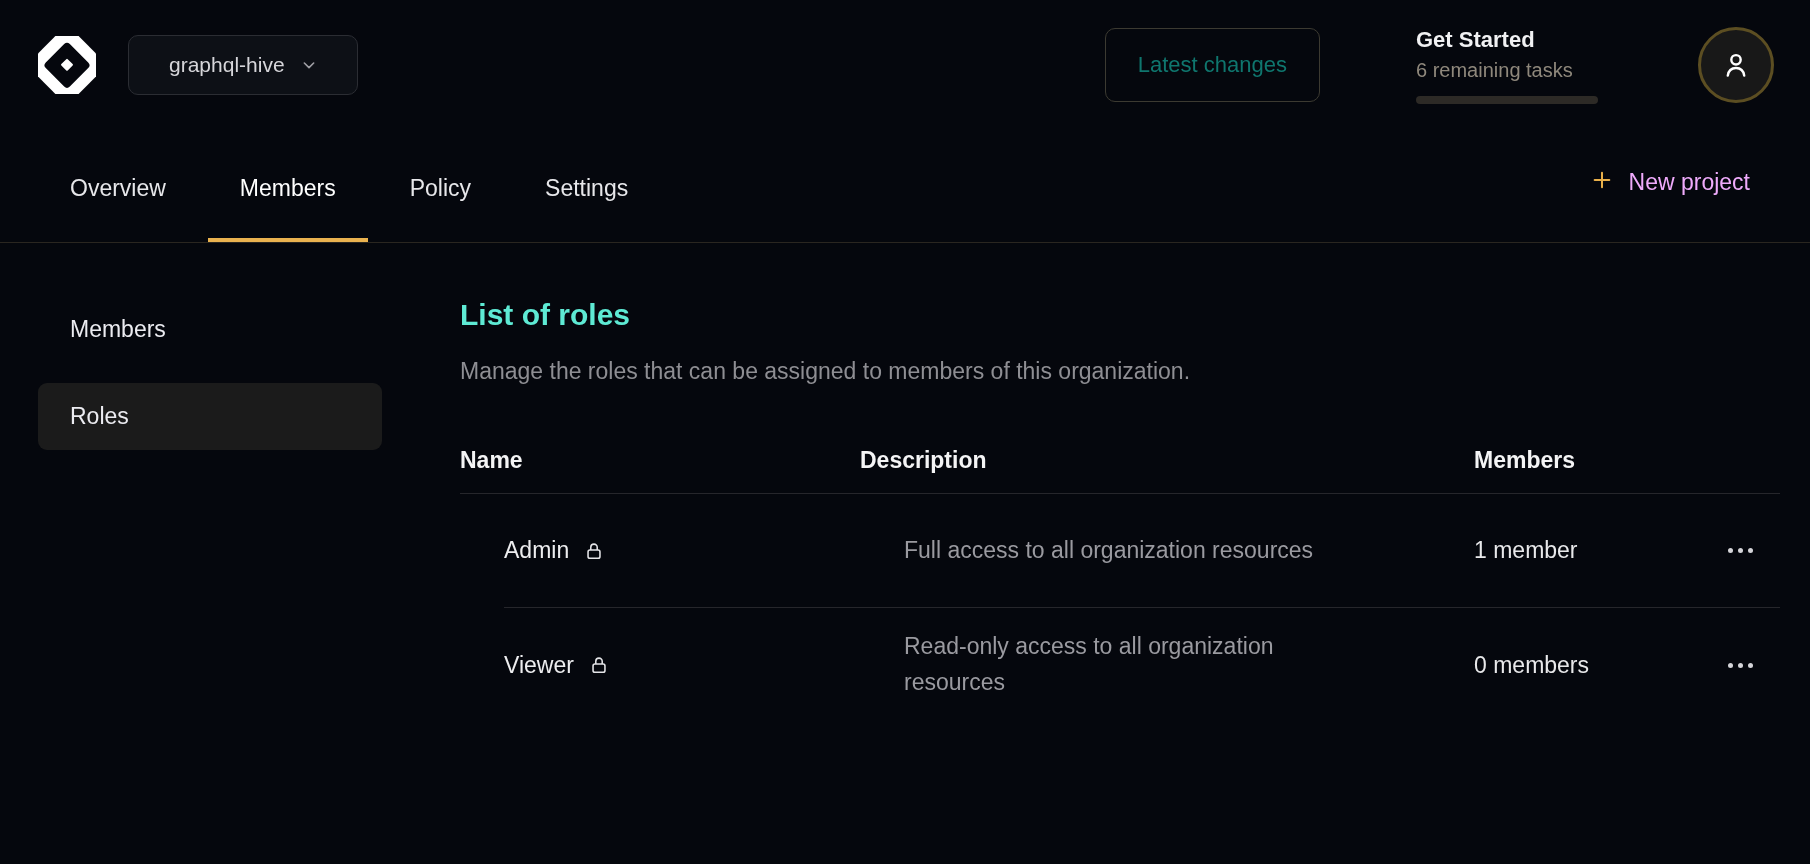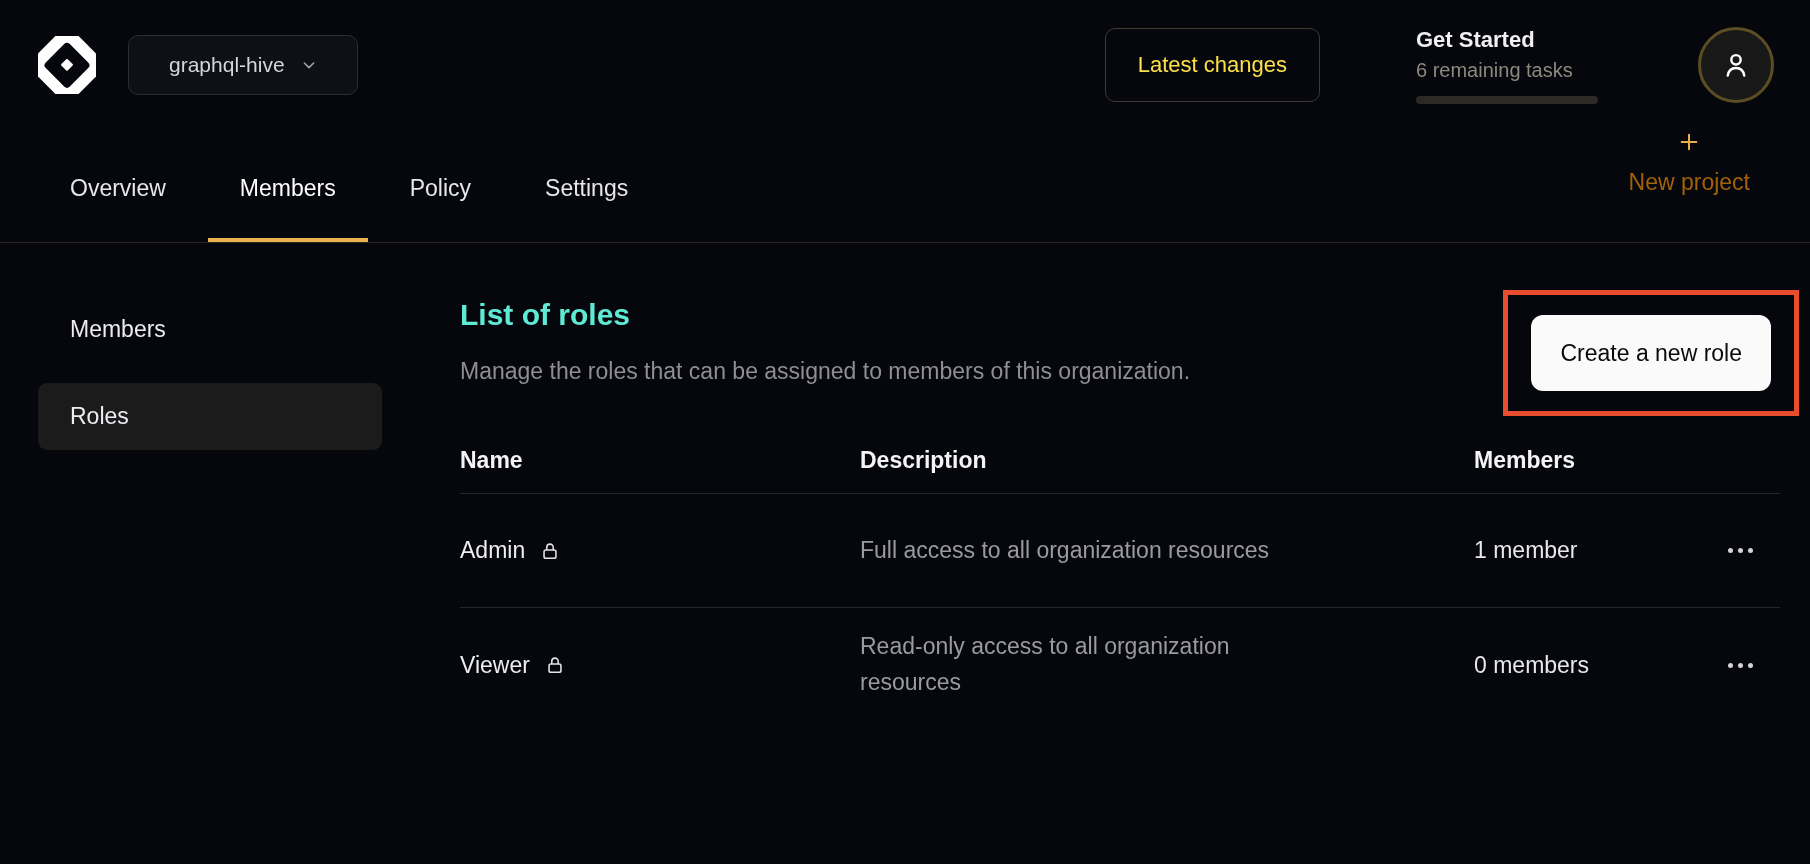--- a/index.html
+++ b/index.html
@@ -38,21 +38,21 @@
     height:60px; padding:0 40px;
     background:#0d1016; border:1px solid #2b2d33; border-radius:10px;
     font-size:21px; color:#d6d6da; cursor:pointer;
   }
   .chev { width:16px; height:16px; stroke:#9f9fa5; fill:none; stroke-width:2.4; stroke-linecap:round; stroke-linejoin:round; }
 
   .header-right { margin-left:auto; display:flex; align-items:center; }
   .latest-btn {
     height:74px; padding:0 32px;
     background:transparent; border:1px solid #3c3a31; border-radius:10px;
-    font-size:22px; color:#fde047; font-family:inherit; cursor:pointer;
+    font-size:22px; color:#0f766e; font-family:inherit; cursor:pointer;
   }
   .get-started { margin-left:96px; width:184px; }
   .gs-title { font-size:22px; font-weight:700; color:#f1f1f3; }
   .gs-sub { font-size:20px; color:#8f887c; margin-top:6px; }
   .gs-bar { margin-top:14px; width:182px; height:8px; border-radius:4px; background:#2d2a26; overflow:hidden; }
   .gs-bar-fill { height:100%; width:0%; background:#edb351; }
   .avatar {
     margin-left:98px;
     width:76px; height:76px; border-radius:50%;
     background:#181818; border:3px solid #5c4e22;
@@ -72,22 +72,22 @@
     position:relative;
     font-size:23px; color:#e7e7ea;
     padding-bottom:40px; cursor:pointer;
   }
   .tab.active { color:#ffffff; }
   .tab.active::after {
     content:""; position:absolute; left:-32px; right:-32px; bottom:0;
     height:4px; background:#eab24f;
   }
   .new-project {
-    margin-left:auto; display:flex; align-items:center; gap:16px;
-    color:#a16207; font-size:23px; padding-bottom:46px; cursor:pointer;flex-direction:column;
+    margin-left:auto; display:flex; gap:16px;
+    color:#f0abfc; font-size:23px; padding-bottom:46px; cursor:pointer;
   }
   .new-project svg { width:22px; height:22px; stroke:#e9b04a; stroke-width:2.2; stroke-linecap:round; }
 
   
   .content { display:flex; }
   .sidebar { width:420px; padding:53px 38px 0 38px; display:flex; flex-direction:column; gap:20px; }
   .side-item {
     height:67px; display:flex; align-items:center;
     padding:0 32px; border-radius:9px;
     font-size:23px; color:#ececf1; cursor:pointer;
@@ -112,21 +112,21 @@
   }
 
   
   .roles-table { margin-top:42px; width:1320px; }
   .t-row {
     display:grid; grid-template-columns:400px 1fr 226px 80px;
     align-items:center;
   }
   .t-head { height:67px; border-bottom:1px solid #26262b; }
   .t-head .t-cell { font-size:23px; font-weight:700; color:#f4f4f5; }
-  .t-body-row { min-height:114px; padding:18px 0; }
+  .t-body-row { min-height:114px; padding:18px 0;margin-left:44px; }
   .t-body-row.bordered { border-bottom:1px solid #26262b; }
   .name-cell { display:flex; align-items:center; gap:14px; font-size:23px; color:#ededef; }
   .lock { width:22px; height:22px; stroke:#e4e4e7; fill:none; stroke-width:1.7; stroke-linejoin:round; }
   .desc-cell { font-size:23px; color:#9a9aa0; line-height:1.55; max-width:432px; }
   .members-cell { font-size:23px; color:#e8e8ea; }
   .menu-btn { display:flex; gap:5px; justify-content:center; align-items:center; cursor:pointer; padding:10px; }
   .menu-btn i { width:5px; height:5px; border-radius:50%; background:#d4d4d8; }
 </style>
 </head>
 <body>
@@ -183,23 +183,20 @@
 <div class="content">
   <div class="sidebar">
     <div class="side-item">Members</div>
     <div class="side-item active">Roles</div>
   </div>
 
   <div class="main">
     <div class="main-head">
       <div class="page-title">List of roles</div>
       <div class="page-sub">Manage the roles that can be assigned to members of this organization.</div>
-      <div class="annotation">
-        <button class="create-btn">Create a new role</button>
-      </div>
     </div>
 
     <div class="roles-table">
       <div class="t-row t-head">
         <div class="t-cell">Name</div>
         <div class="t-cell">Description</div>
         <div class="t-cell">Members</div>
         <div class="t-cell"></div>
       </div>
 

